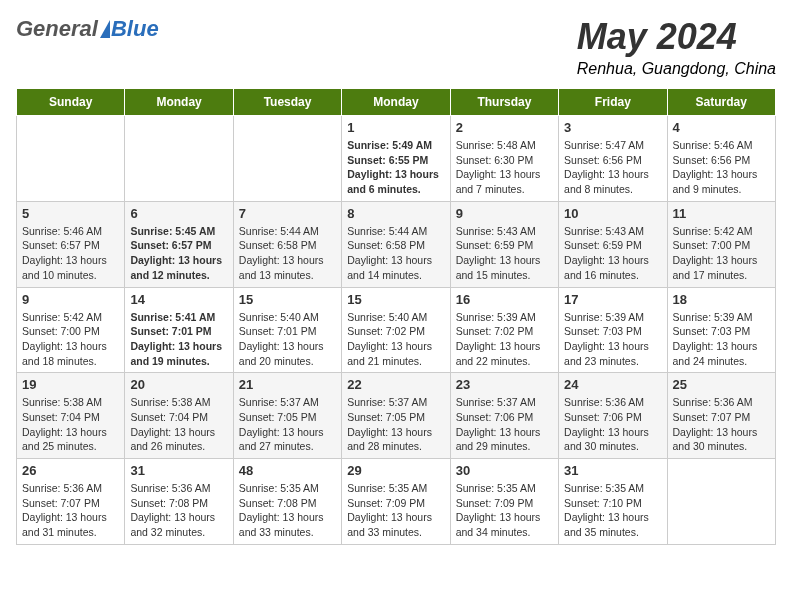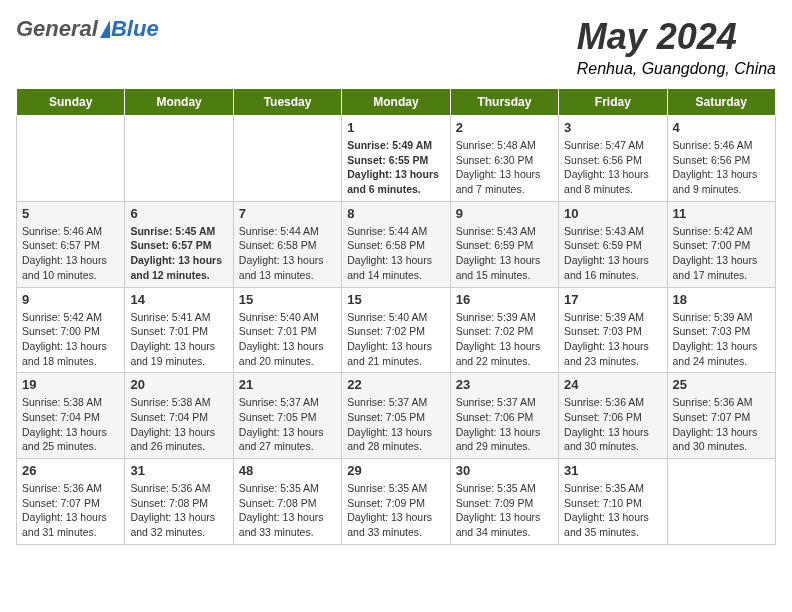--- a/index.html
+++ b/index.html
@@ -205,21 +205,21 @@
       <tr>
         <td>
           <div class="day-number">9</div>
           <div class="day-info" style="white-space: pre-line;">Sunrise: 5:42 AM
 Sunset: 7:00 PM
 Daylight: 13 hours
 and 18 minutes.</div>
         </td>
         <td>
           <div class="day-number">14</div>
-          <div class="day-info" style="white-space: pre-line;">Sunrise: 5:41 AM
+          <div class="day-info" style="white-space: pre-line; font-weight: bold;">Sunrise: 5:41 AM
 Sunset: 7:01 PM
 Daylight: 13 hours
 and 19 minutes.</div>
         </td>
         <td>
           <div class="day-number">15</div>
           <div class="day-info" style="white-space: pre-line;">Sunrise: 5:40 AM
 Sunset: 7:01 PM
 Daylight: 13 hours
 and 20 minutes.</div>

